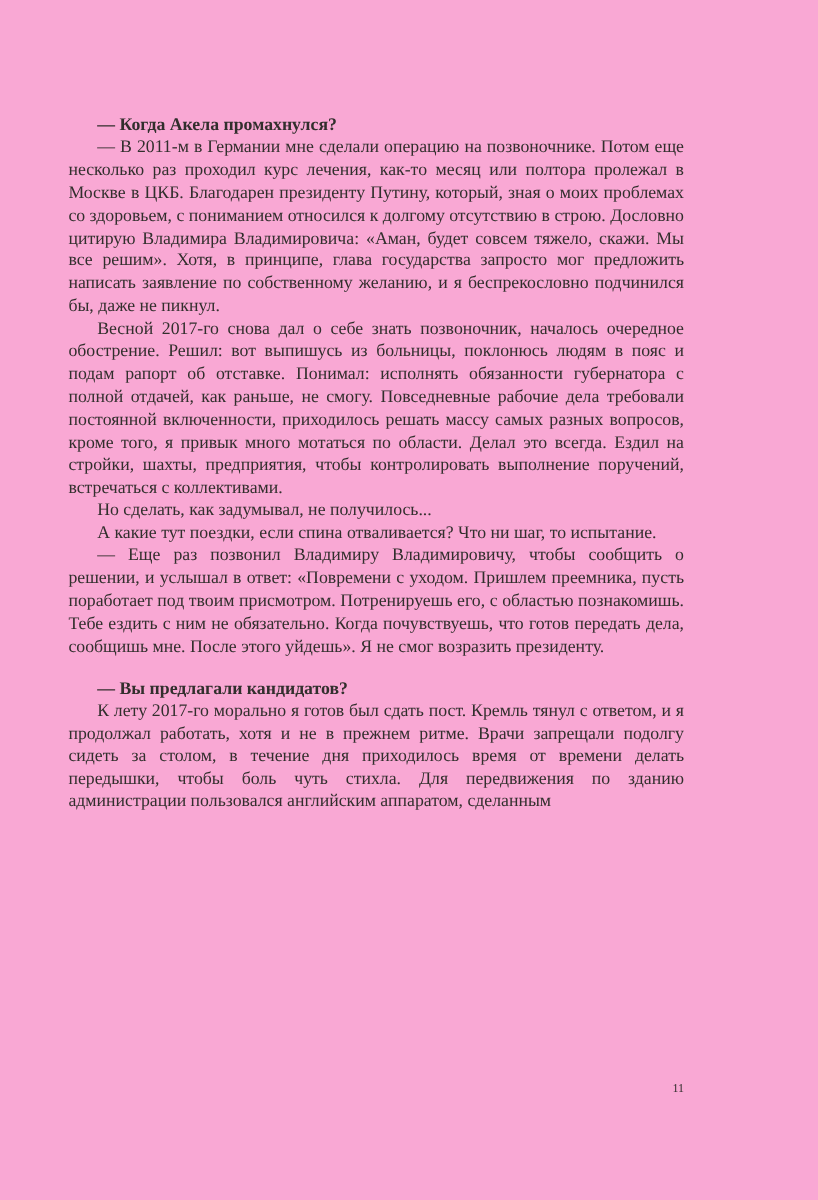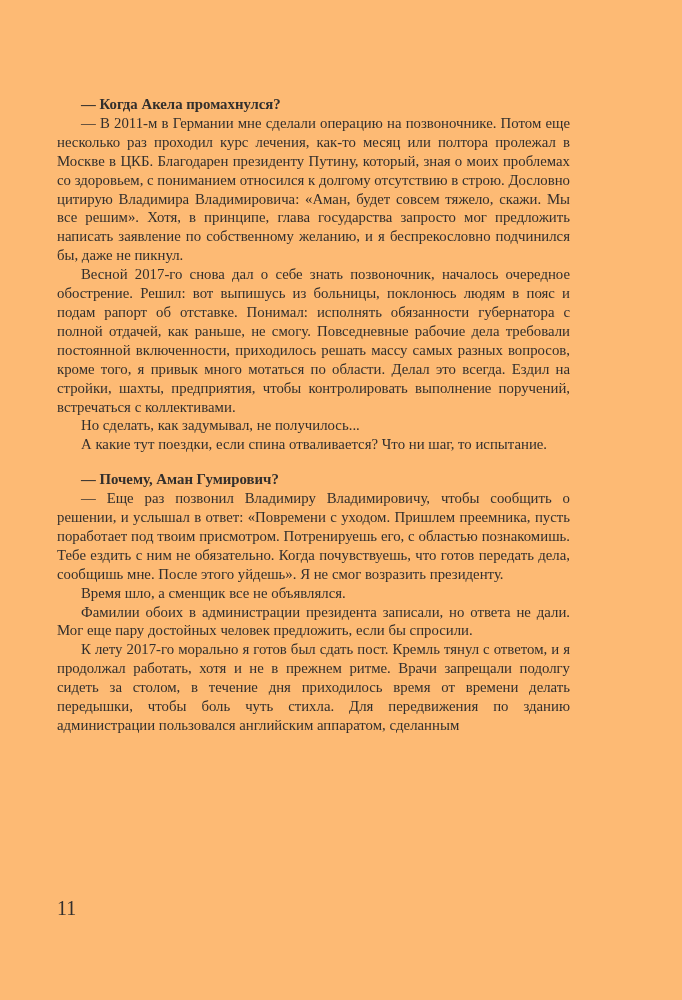--- a/index.html
+++ b/index.html
@@ -4,21 +4,21 @@
 <style>
   html, body {
     margin: 0;
     padding: 0;
     background: #ffffff;
   }
   .book-page {
     position: relative;
     width: 682px;
     height: 1000px;
-    background: #fdba74;
+    background: #f9a8d4;
     font-family: "Liberation Serif", serif;
     color: #322f2d;
     overflow: hidden;
   }
   .text-block {
     position: absolute;
     left: 57px;
     top: 95px;
     width: 513px;
     font-size: 14.8px;
@@ -38,36 +38,34 @@
     text-align: left;
   }
   .text-block p.question.first {
     margin-top: 0;
   }
   .page-number {
     position: absolute;
     top: 899px;
     left: 57px;
     width: 513px;
-    text-align: left;
-    font-size: 20px;
+    text-align: right;
+    font-size: 10px;
     line-height: 18px;
     color: #322f2d;
   }
 </style>
 </head>
 <body>
 
 <div class="book-page">
   <div class="text-block">
     <p class="question first">— Когда Акела промахнулся?</p>
     <p>— В 2011-м в Германии мне сделали операцию на позвоночнике. Потом еще несколько раз проходил курс лечения, как-то месяц или полтора пролежал в Москве в ЦКБ. Благодарен президенту Путину, который, зная о моих проблемах со здоровьем, с пониманием относился к долгому отсутствию в строю. Дословно цитирую Владимира Владимировича: «Аман, будет совсем тяжело, скажи. Мы все решим». Хотя, в принципе, глава государства запросто мог предложить написать заявление по собственному желанию, и я беспрекословно подчинился бы, даже не пикнул.</p>
     <p>Весной 2017-го снова дал о себе знать позвоночник, началось очередное обострение. Решил: вот выпишусь из больницы, поклонюсь людям в пояс и подам рапорт об отставке. Понимал: исполнять обязанности губернатора с полной отдачей, как раньше, не смогу. Повседневные рабочие дела требовали постоянной включенности, приходилось решать массу самых разных вопросов, кроме того, я привык много мотаться по области. Делал это всегда. Ездил на стройки, шахты, предприятия, чтобы контролировать выполнение поручений, встречаться с коллективами.</p>
     <p>Но сделать, как задумывал, не получилось...</p>
     <p>А какие тут поездки, если спина отваливается? Что ни шаг, то испытание.</p>
-    <p class="question">— Почему, Аман Гумирович?</p>
     <p>— Еще раз позвонил Владимиру Владимировичу, чтобы сообщить о решении, и услышал в ответ: «Повремени с уходом. Пришлем преемника, пусть поработает под твоим присмотром. Потренируешь его, с областью познакомишь. Тебе ездить с ним не обязательно. Когда почувствуешь, что готов передать дела, сообщишь мне. После этого уйдешь». Я не смог возразить президенту.</p>
-    <p>Время шло, а сменщик все не объявлялся.</p>
-    <p>Фамилии обоих в администрации президента записали, но ответа не дали. Мог еще пару достойных человек предложить, если бы спросили.</p>
+    <p class="question">— Вы предлагали кандидатов?</p>
     <p>К лету 2017-го морально я готов был сдать пост. Кремль тянул с ответом, и я продолжал работать, хотя и не в прежнем ритме. Врачи запрещали подолгу сидеть за столом, в течение дня приходилось время от времени делать передышки, чтобы боль чуть стихла. Для передвижения по зданию администрации пользовался английским аппаратом, сделанным</p>
   </div>
   <div class="page-number">11</div>
 </div>
 
 </body></html>

